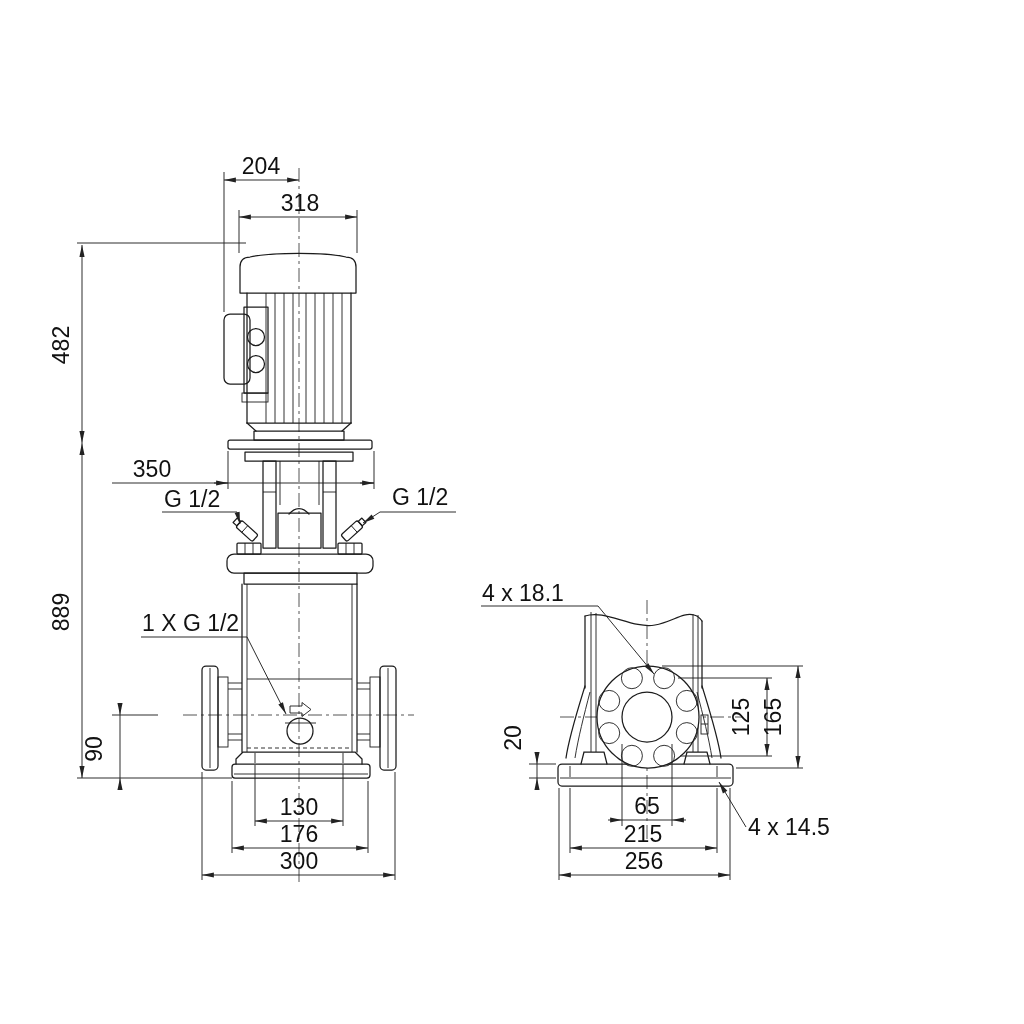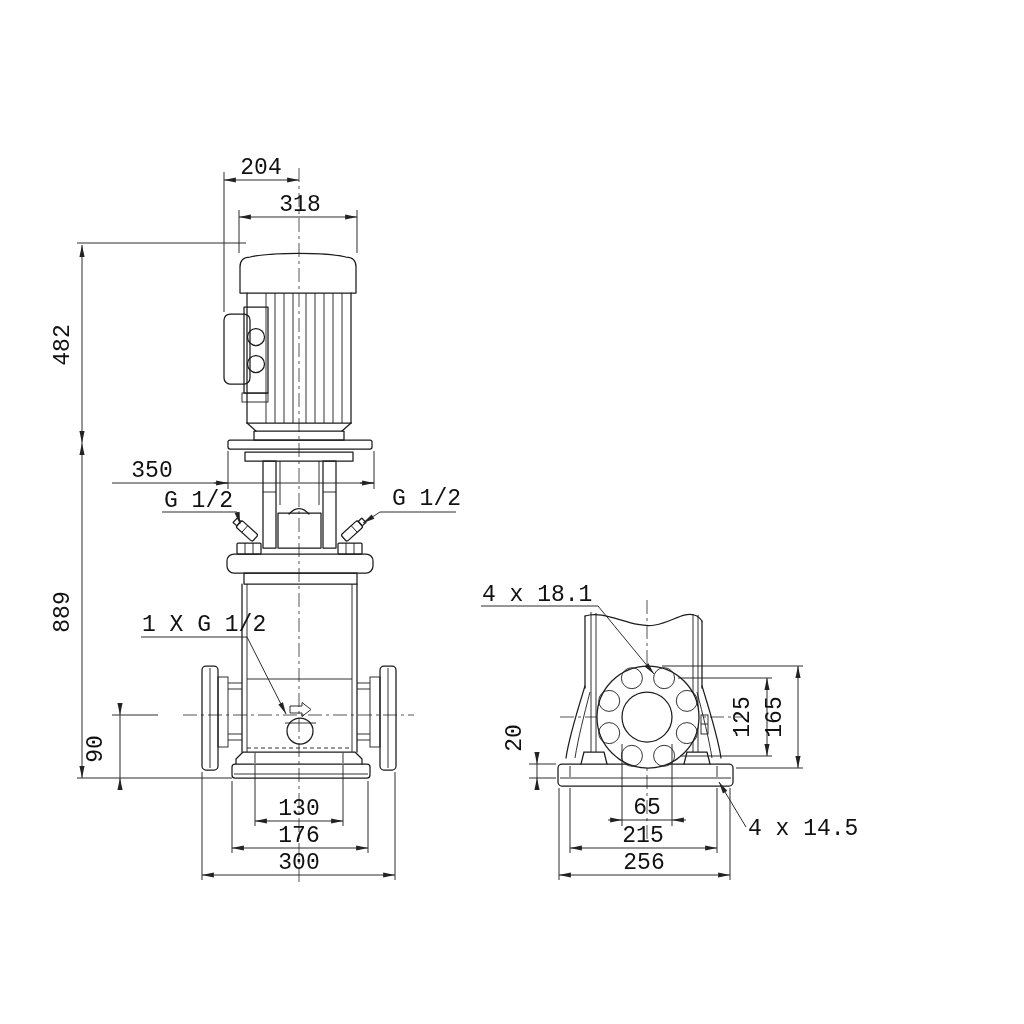--- a/index.html
+++ b/index.html
@@ -1,17 +1,17 @@
 <!DOCTYPE html>
 <html><head>
 <meta charset="utf-8">
 <style>
   html,body{margin:0;padding:0;background:#ffffff;}
   .stage{position:relative;width:1024px;height:1024px;background:#ffffff;overflow:hidden;
-         font-family:Liberation Mono, monospace;}
+         font-family:Liberation Sans, sans-serif;}
   svg{display:block;}
   .part{stroke:#1c1c1c;stroke-width:1.25;fill:none;stroke-linecap:round;stroke-linejoin:round;}
   .part-thin{stroke:#1c1c1c;stroke-width:0.9;fill:none;}
   .part-white{stroke:#1c1c1c;stroke-width:1.25;fill:#ffffff;}
   .hidden-edge{stroke:#1c1c1c;stroke-width:0.9;fill:none;stroke-dasharray:4 3;}
   .cl{stroke:#2a2a2a;stroke-width:0.8;fill:none;stroke-dasharray:14 4 3 4;}
   .dim{stroke:#222222;stroke-width:0.95;fill:none;}
   .dim-txt{font-size:23px;fill:#111111;text-anchor:middle;}
   .lbl-txt{font-size:23px;fill:#111111;text-anchor:start;}
 </style>

